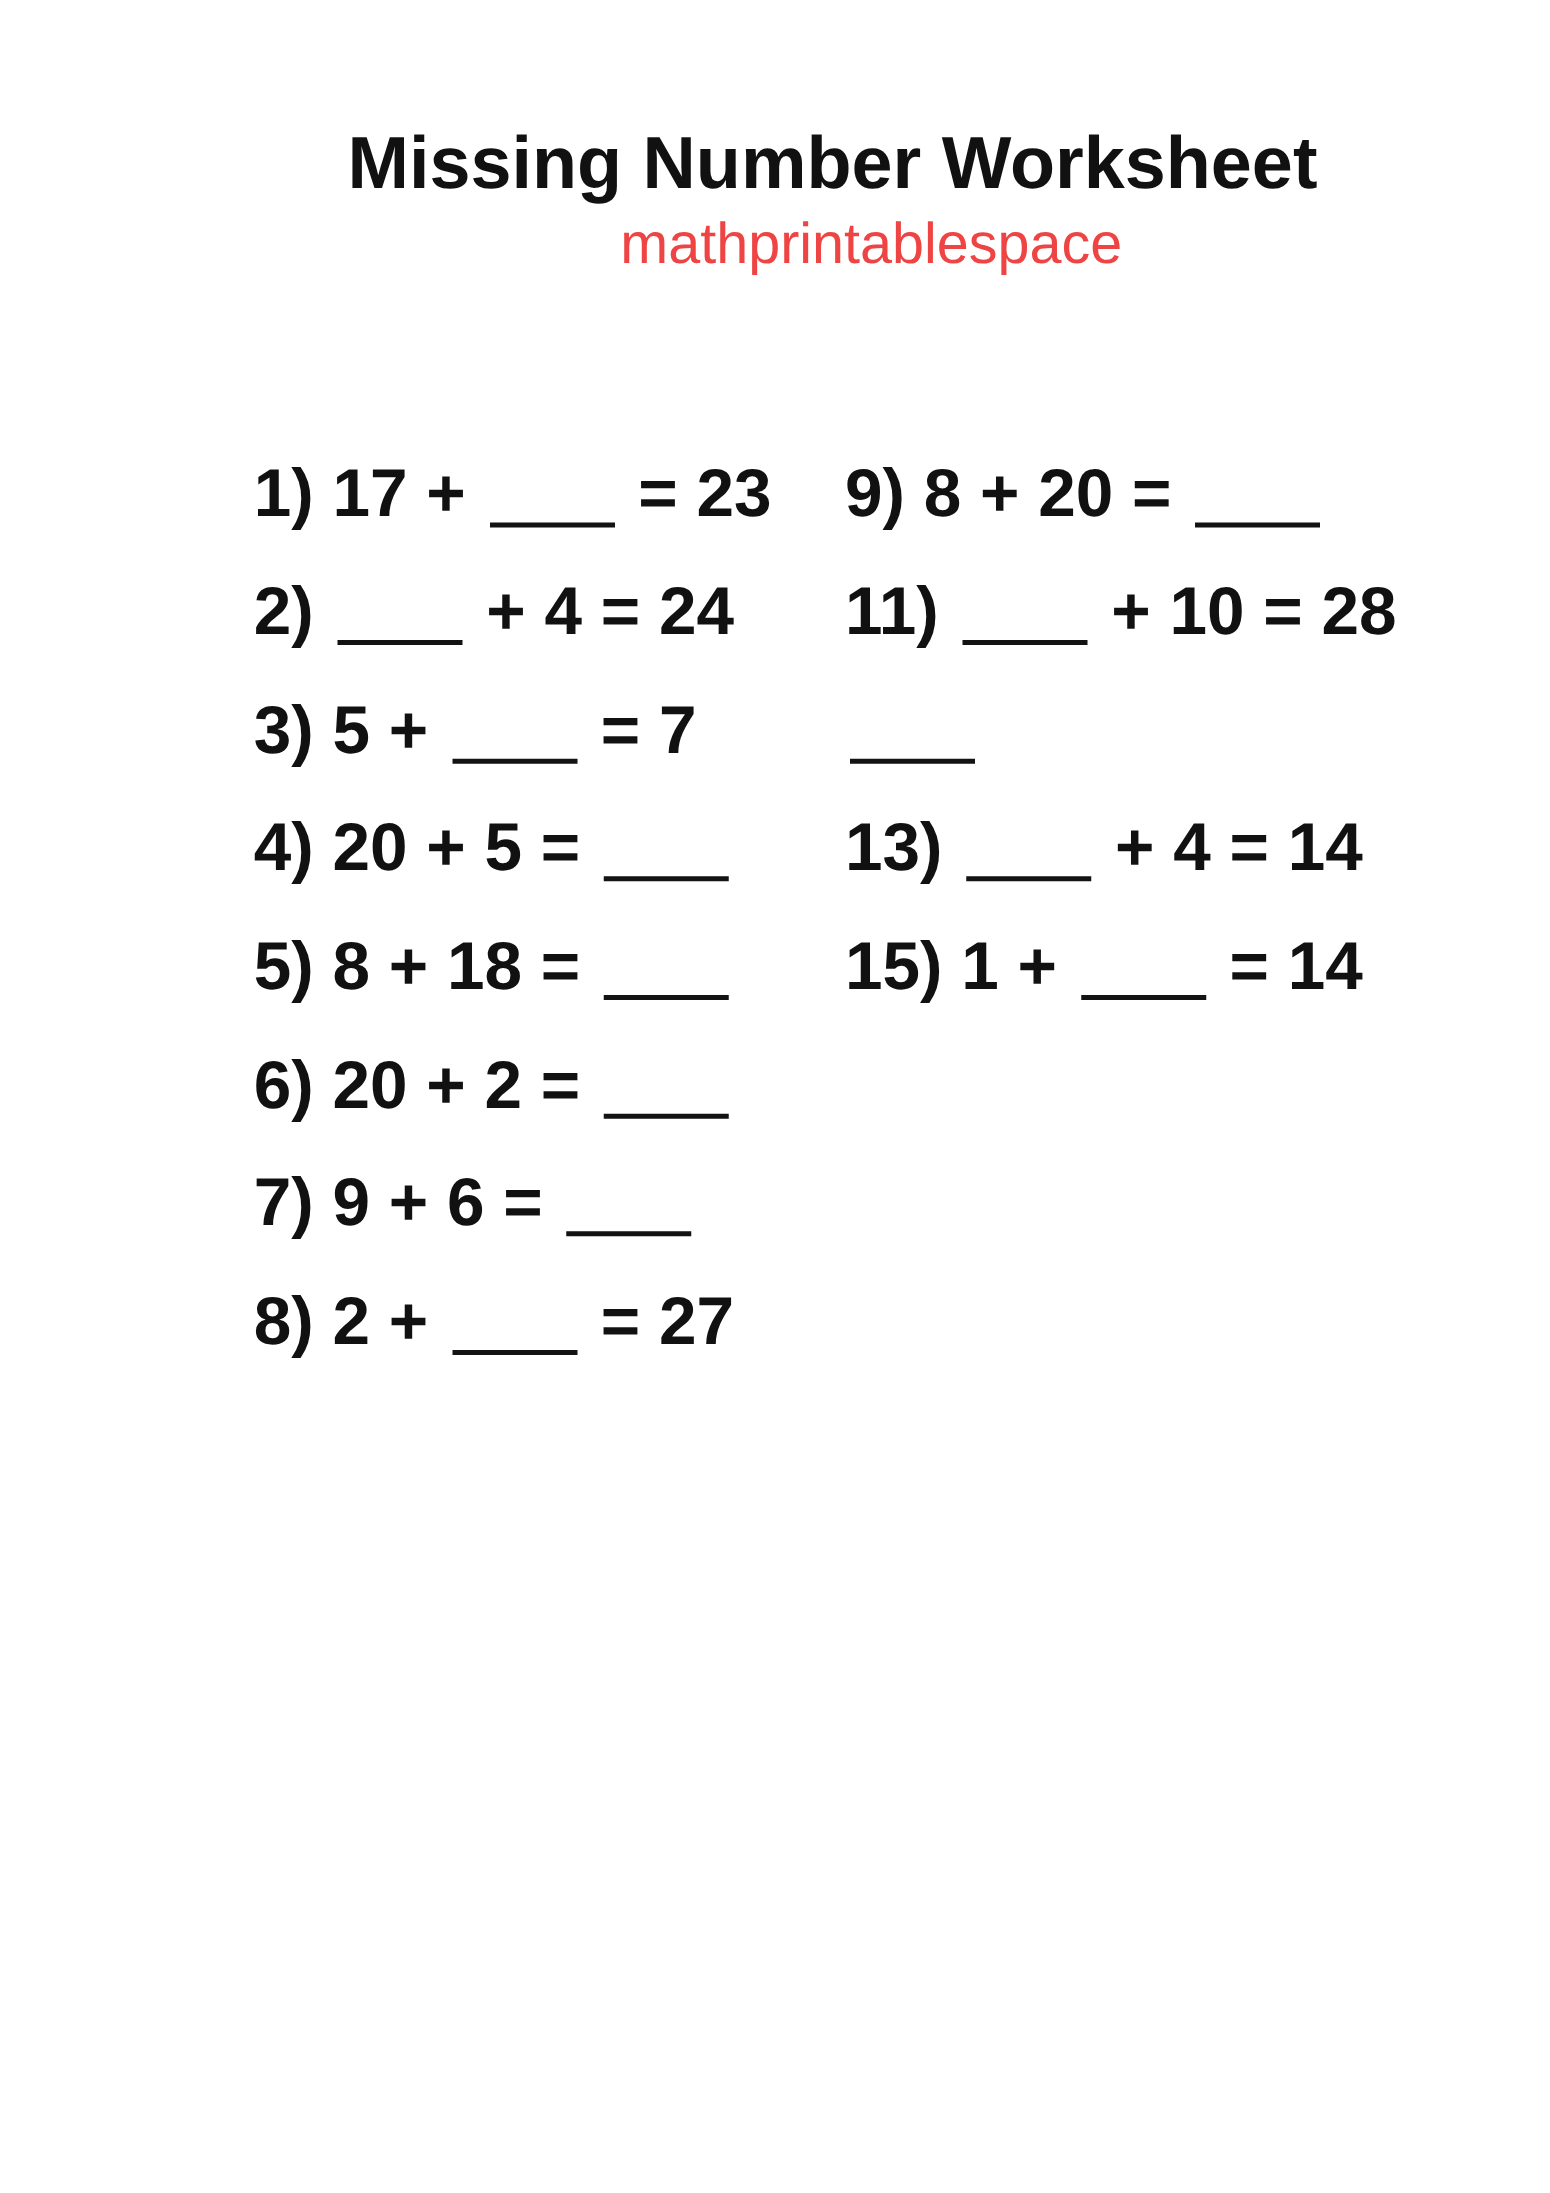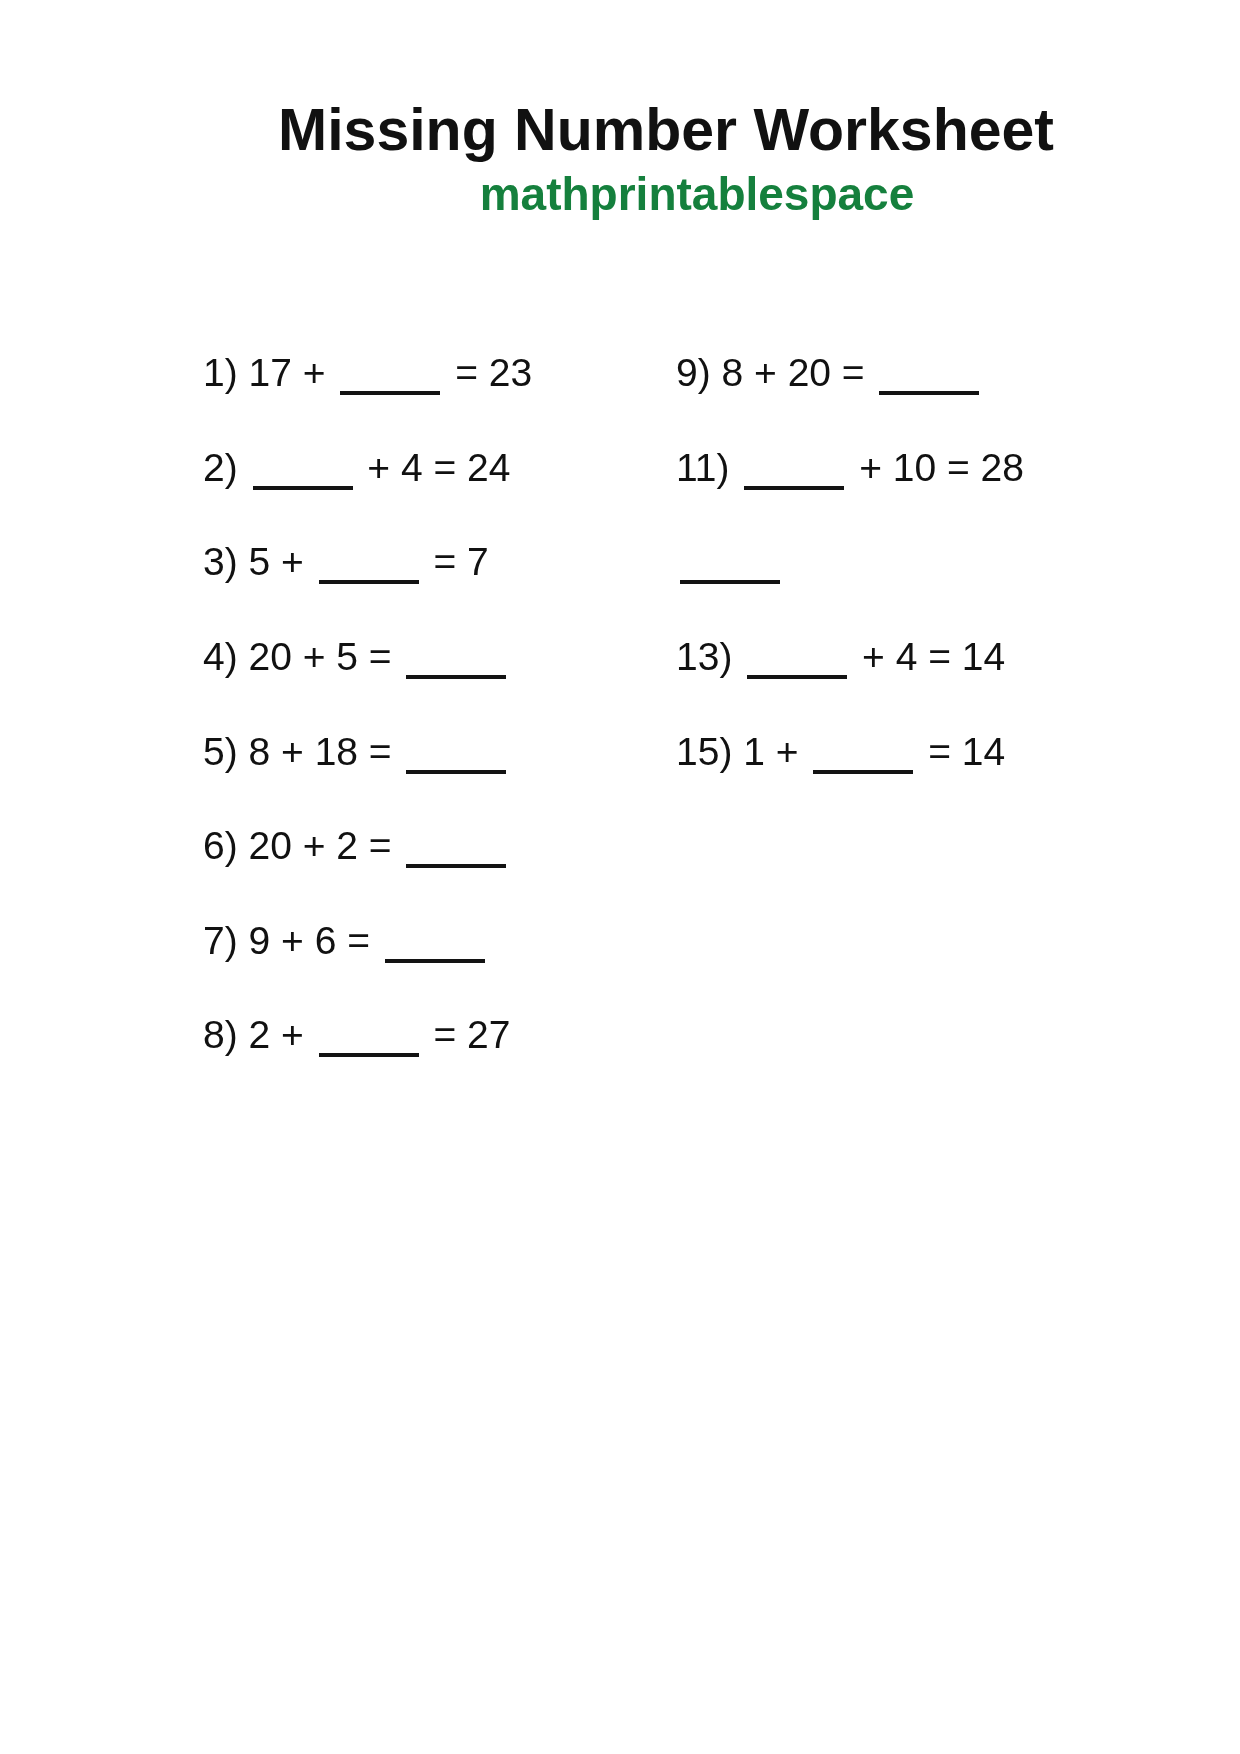--- a/index.html
+++ b/index.html
@@ -27,37 +27,38 @@
     color: #111111;
     white-space: nowrap;
   }
   .subtitle {
     position: absolute;
     top: 171px;
     left: 697px;
     transform: translateX(-50%);
     font-size: 46px;
     line-height: 1;
-    font-weight: 700;
-    color: #15803d;
+    font-weight: 400;
+    color: #ef4444;
     white-space: nowrap;
   }
   .col {
     position: absolute;
     top: 327px;
   }
   .col-left  { left: 203px; }
   .col-right { left: 676px; }
   .problem-row {
     height: 94.6px;
     display: flex;
-    align-items: center;
-    font-size: 39px;
+    align-items: flex-end;
+    font-size: 54px;
     line-height: 1;
     white-space: pre;
+    font-weight: bold;
   }
   .problem-row .txt {
     white-space: pre;
   }
   .blank {
     display: inline-block;
     width: 100px;
     height: 38px;
     border-bottom: 4px solid #131313;
     vertical-align: -9px;

